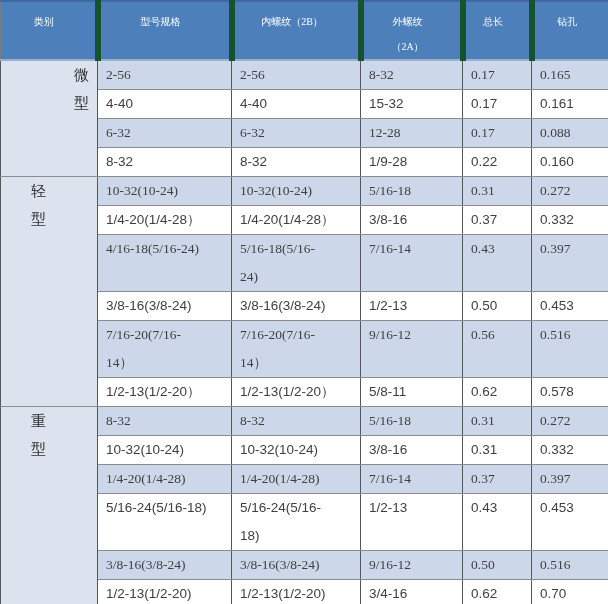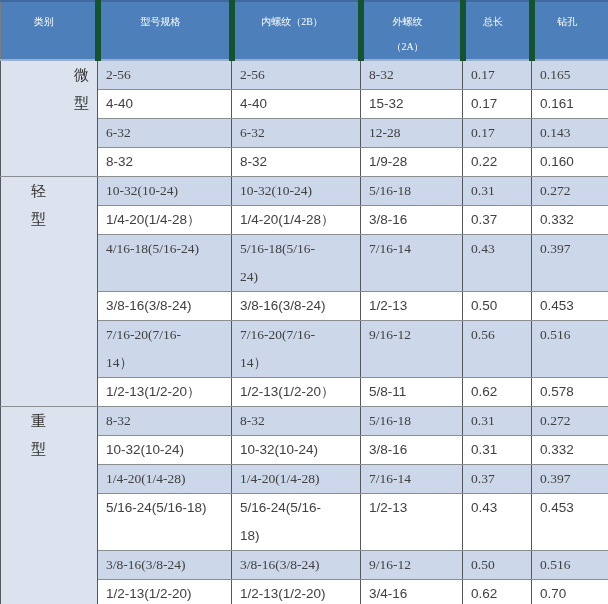--- a/index.html
+++ b/index.html
@@ -70,21 +70,21 @@
           <td class="">4-40</td>
           <td class="">15-32</td>
           <td class="">0.17</td>
           <td class="">0.161</td>
         </tr>
         <tr>
           <td class="stripe">6-32</td>
           <td class="stripe">6-32</td>
           <td class="stripe">12-28</td>
           <td class="stripe">0.17</td>
-          <td class="stripe">0.143</td>
+          <td class="stripe">0.088</td>
         </tr>
         <tr>
           <td class="">8-32</td>
           <td class="">8-32</td>
           <td class="">1/9-28</td>
           <td class="">0.22</td>
           <td class="">0.160</td>
         </tr>
         <tr>
           <td rowspan="6" class="cat cat1">轻

